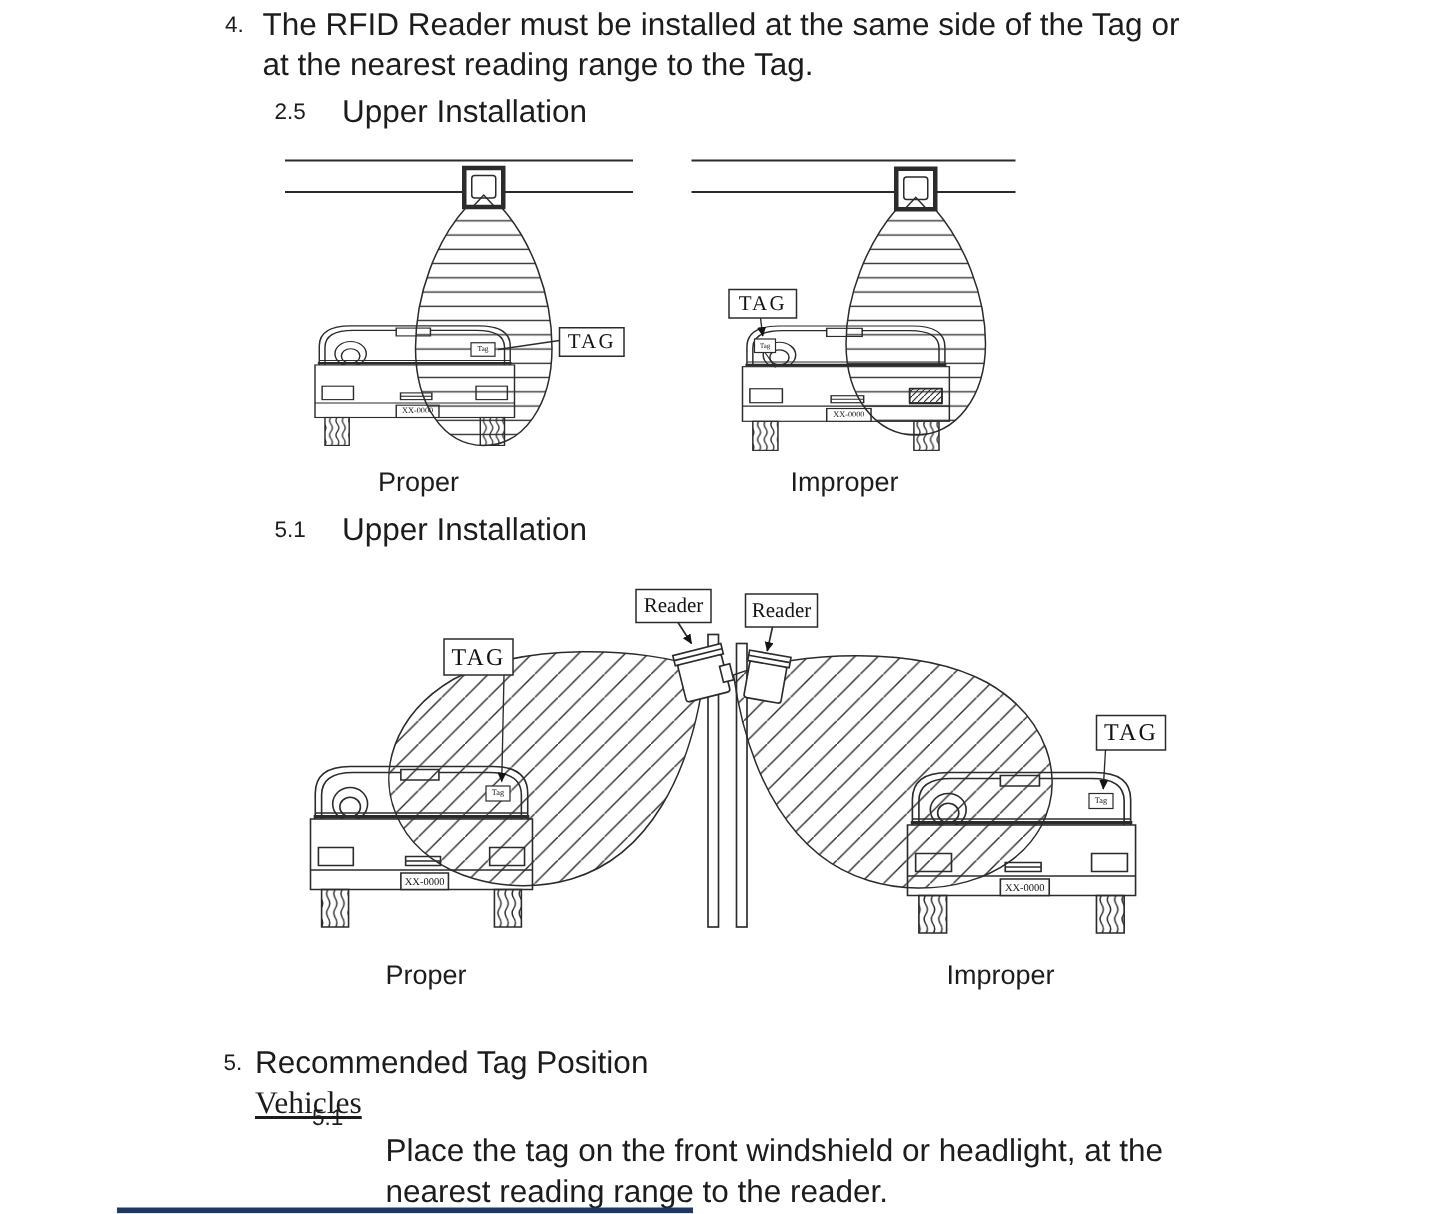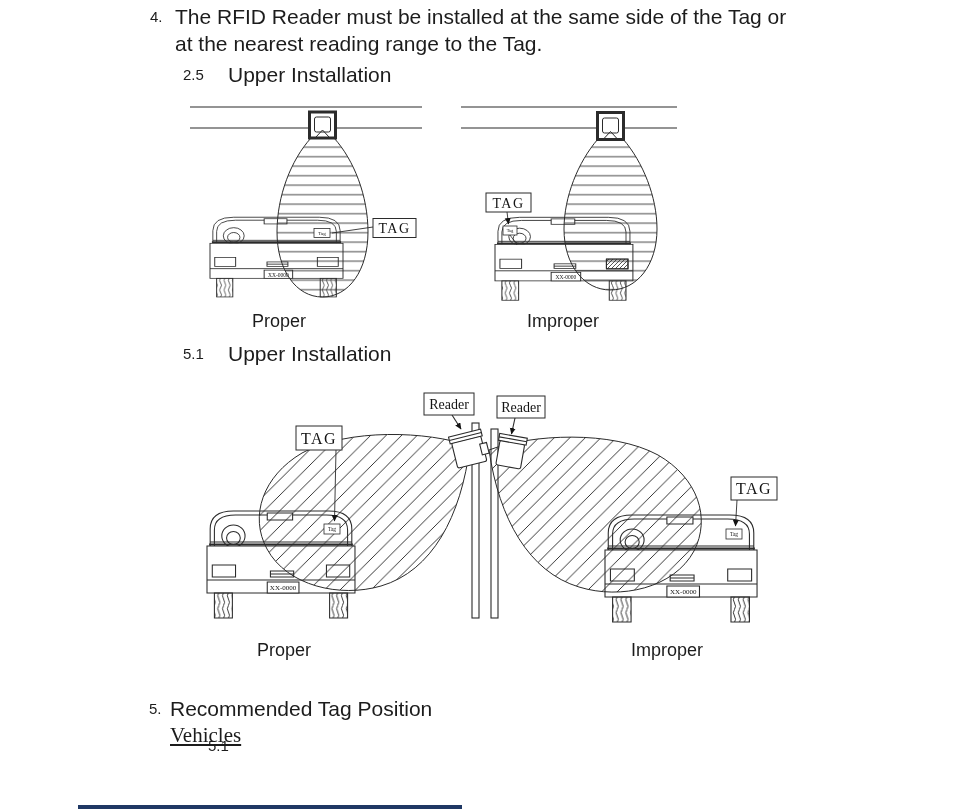--- a/index.html
+++ b/index.html
@@ -184,15 +184,16 @@
 
   <span class="abs caption" style="left:257px;top:641px;">Proper</span>
   <span class="abs caption" style="left:631px;top:641px;">Improper</span>
 
   <span class="abs num" style="left:149px;top:695px;">5.</span>
   <span class="abs body-text" style="left:170px;top:695px;">Recommended Tag Position</span>
 
   <span class="abs body-text underline" style="left:170px;top:722px;">Vehicles</span>
 
   <span class="abs num" style="left:208px;top:732px;">5.1</span>
+  <div class="abs body-text" style="left:257px;top:754px;width:540px;">Place the tag on the front windshield or headlight, at the nearest reading range to the reader.</div>
 
   <div id="bottom-bar" style="left:78px;top:805px;width:384px;height:3.5px;"></div>
 </div>
 
 </body></html>

